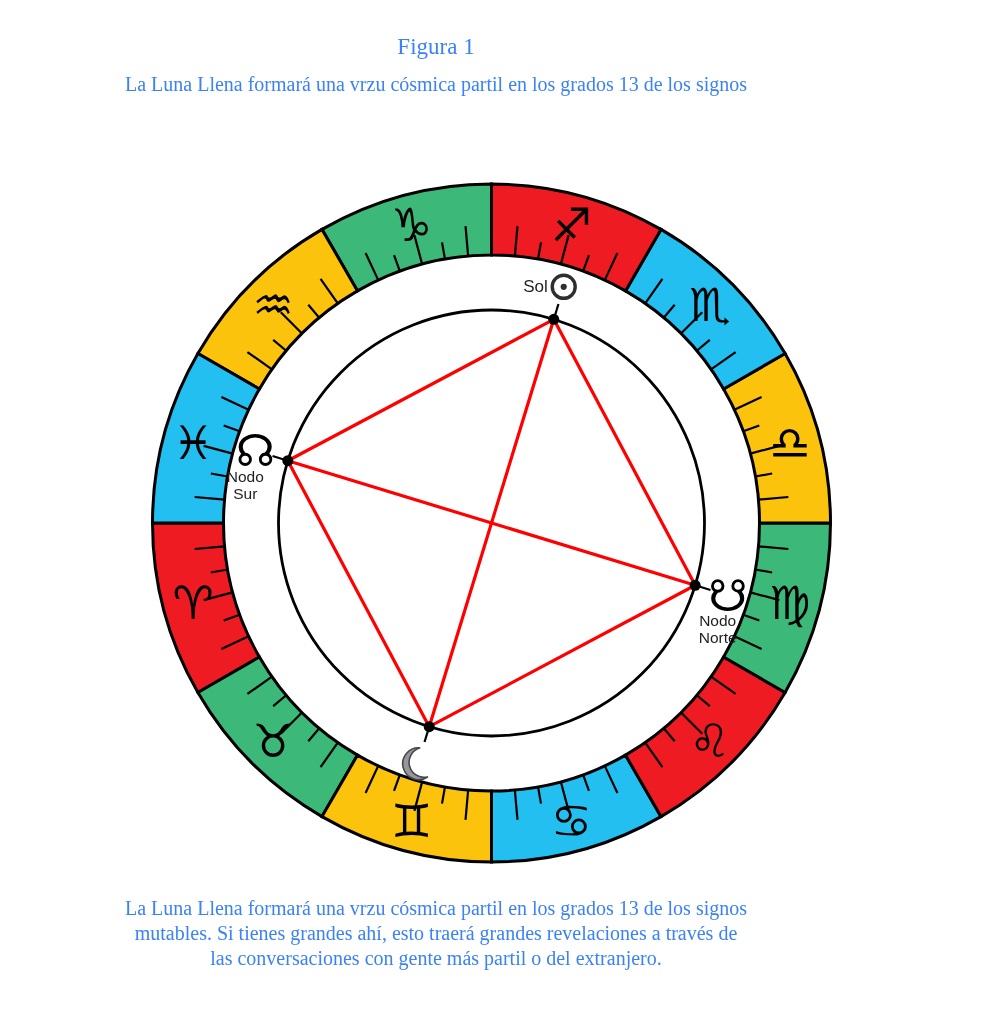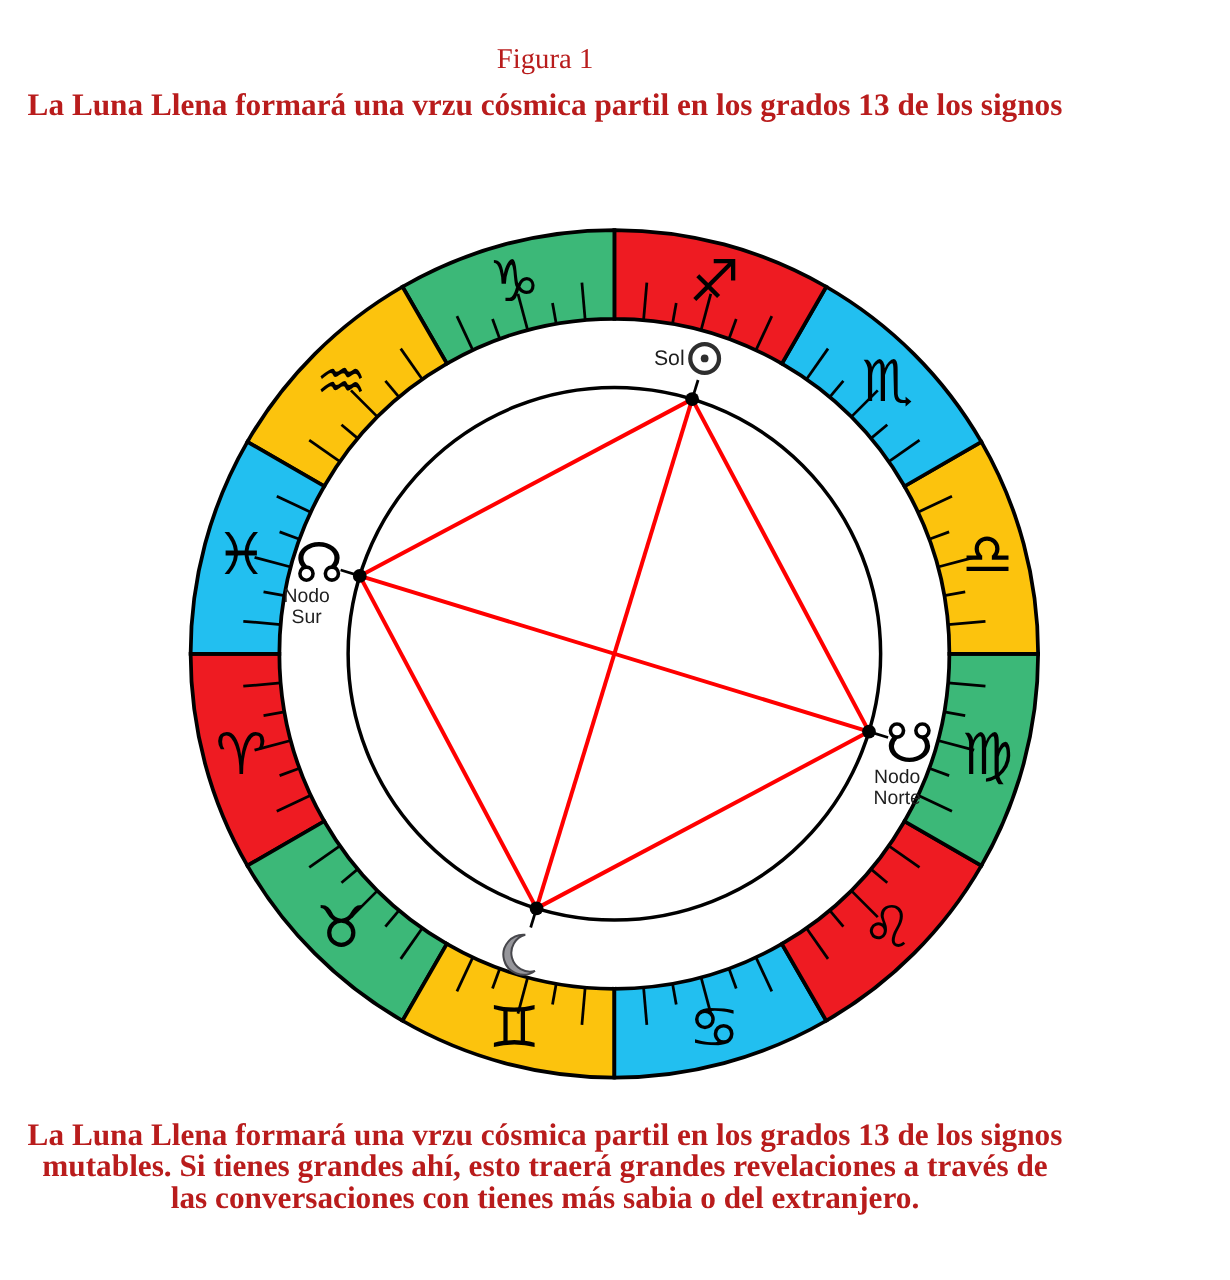--- a/index.html
+++ b/index.html
@@ -1,26 +1,26 @@
 <!DOCTYPE html>
 <html><head>
 <meta charset="utf-8">
 <style>
   html,body{margin:0;padding:0;background:#ffffff;}
   .page{
     position:relative;width:872px;height:1024px;background:#ffffff;overflow:hidden;
-    font-family:"Liberation Serif",serif;color:#b91c1c;
+    font-family:"Liberation Serif",serif;color:#3b82f6;
   }
   .fig-title{
     position:absolute;top:33px;left:0;width:100%;text-align:center;
     font-size:23px;line-height:28px;
   }
   .caption{
     position:absolute;left:0;width:100%;text-align:center;
-    font-size:25px;line-height:25px;font-weight:bold;
+    font-size:20px;line-height:25px;
   }
   .caption.top{top:72px;}
   .caption.bottom{top:896px;}
   #wheel{position:absolute;left:0;top:0;}
   .zglyph{font:46px "DejaVu Sans",sans-serif;fill:#000;}
   .nglyph{font:44px "DejaVu Sans",sans-serif;fill:#000;}
   .plabel{font:15.5px "Liberation Sans",sans-serif;fill:#1e1e1e;}
   .sollabel{font:17px "Liberation Sans",sans-serif;fill:#1e1e1e;}
 </style>
 </head>
@@ -133,14 +133,14 @@
       <path d="M 6.5 -15 A 16 16 0 1 0 6.5 15 A 11.5 11.5 0 1 1 6.5 -15 Z" transform="translate(417.8 764.0) rotate(-15)" fill="#96969b" stroke="#47474c" stroke-width="1.6"></path>
       <circle cx="287.8070869798735" cy="460.72482689405706" r="5.5" fill="#000"></circle>
       <text x="255.29272527713024" y="450.784188933484" text-anchor="middle" dominant-baseline="central" class="nglyph">☊</text>
       <text x="245.29272527713024" y="481.784188933484" text-anchor="middle" class="plabel">Nodo</text>
       <text x="245.29272527713024" y="498.784188933484" text-anchor="middle" class="plabel">Sur</text>
       <circle cx="695.1929130201265" cy="585.2751731059429" r="5.5" fill="#000"></circle>
       <text x="727.7072747228698" y="595.2158110665159" text-anchor="middle" dominant-baseline="central" class="nglyph">☋</text>
       <text x="717.7072747228698" y="626.2158110665159" text-anchor="middle" class="plabel">Nodo</text>
       <text x="717.7072747228698" y="643.2158110665159" text-anchor="middle" class="plabel">Norte</text>
     </svg>
-  <div class="caption bottom"><span>La Luna Llena formará una vrzu cósmica partil en los grados 13 de los signos</span><br><span>mutables. Si tienes grandes ahí, esto traerá grandes revelaciones a través de</span><br><span>las conversaciones con tienes más sabia o del extranjero.</span></div>
+  <div class="caption bottom"><span>La Luna Llena formará una vrzu cósmica partil en los grados 13 de los signos</span><br><span>mutables. Si tienes grandes ahí, esto traerá grandes revelaciones a través de</span><br><span>las conversaciones con gente más partil o del extranjero.</span></div>
 </div>
 
 </body></html>

